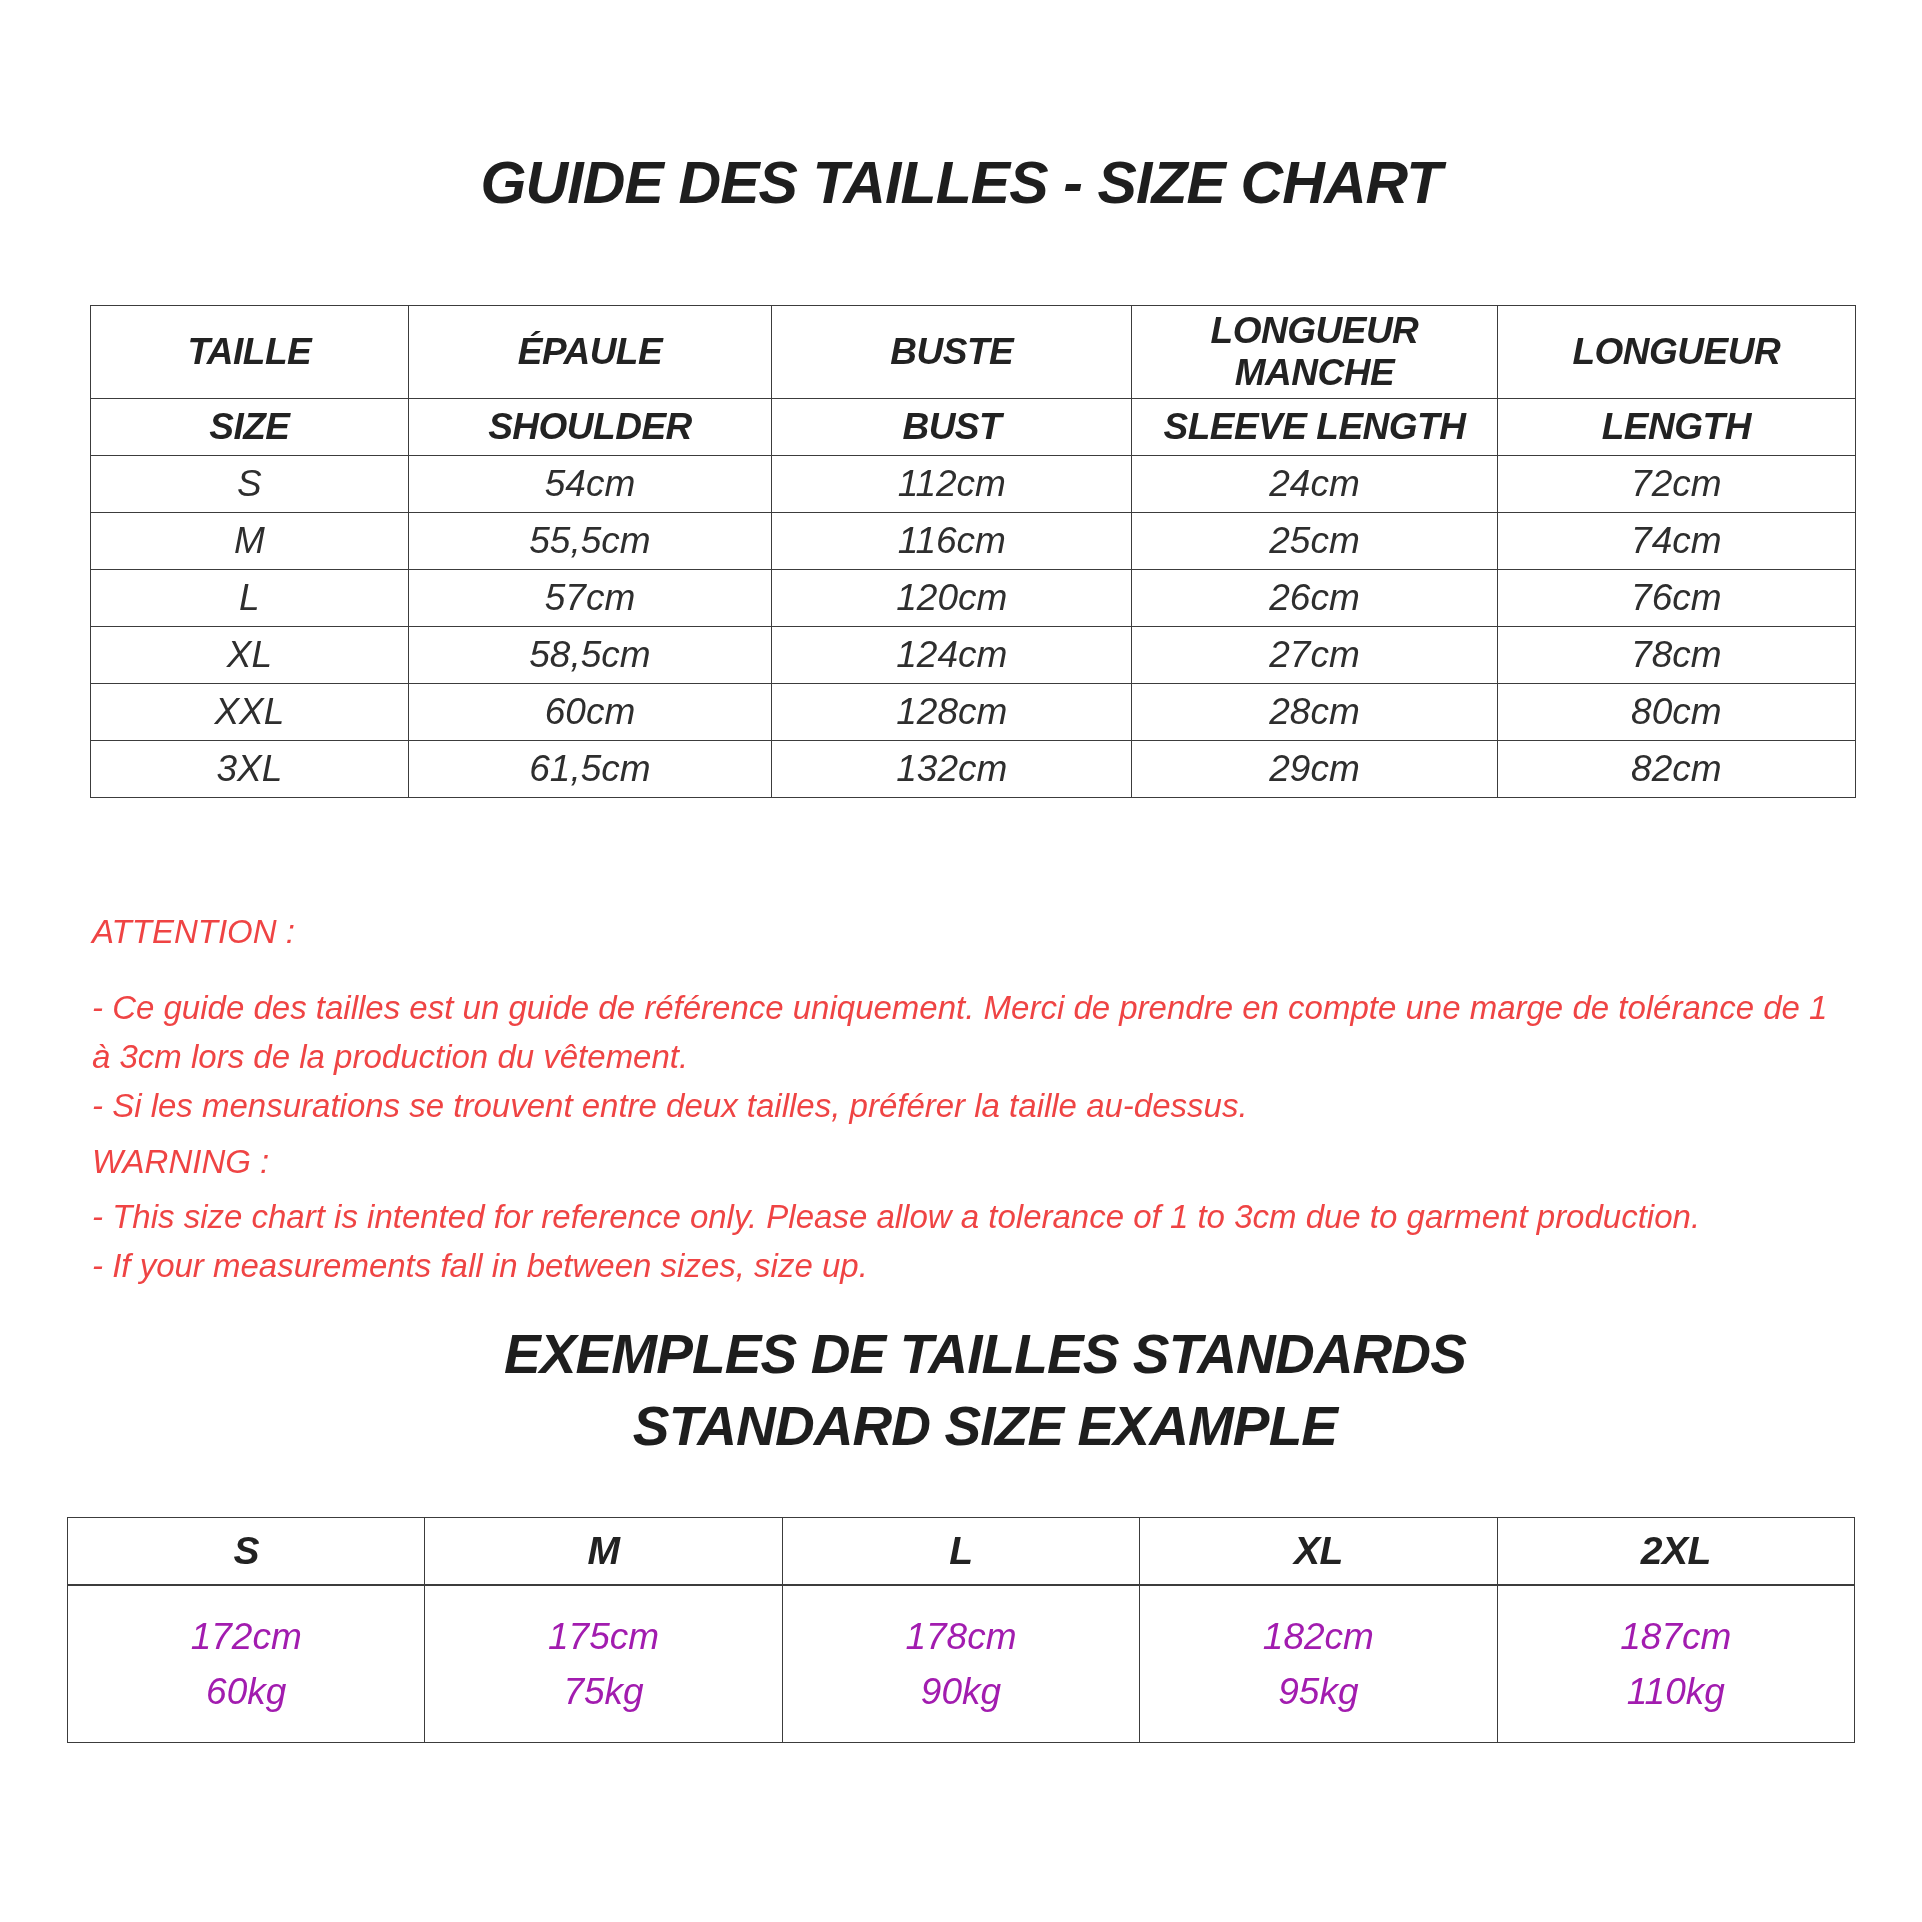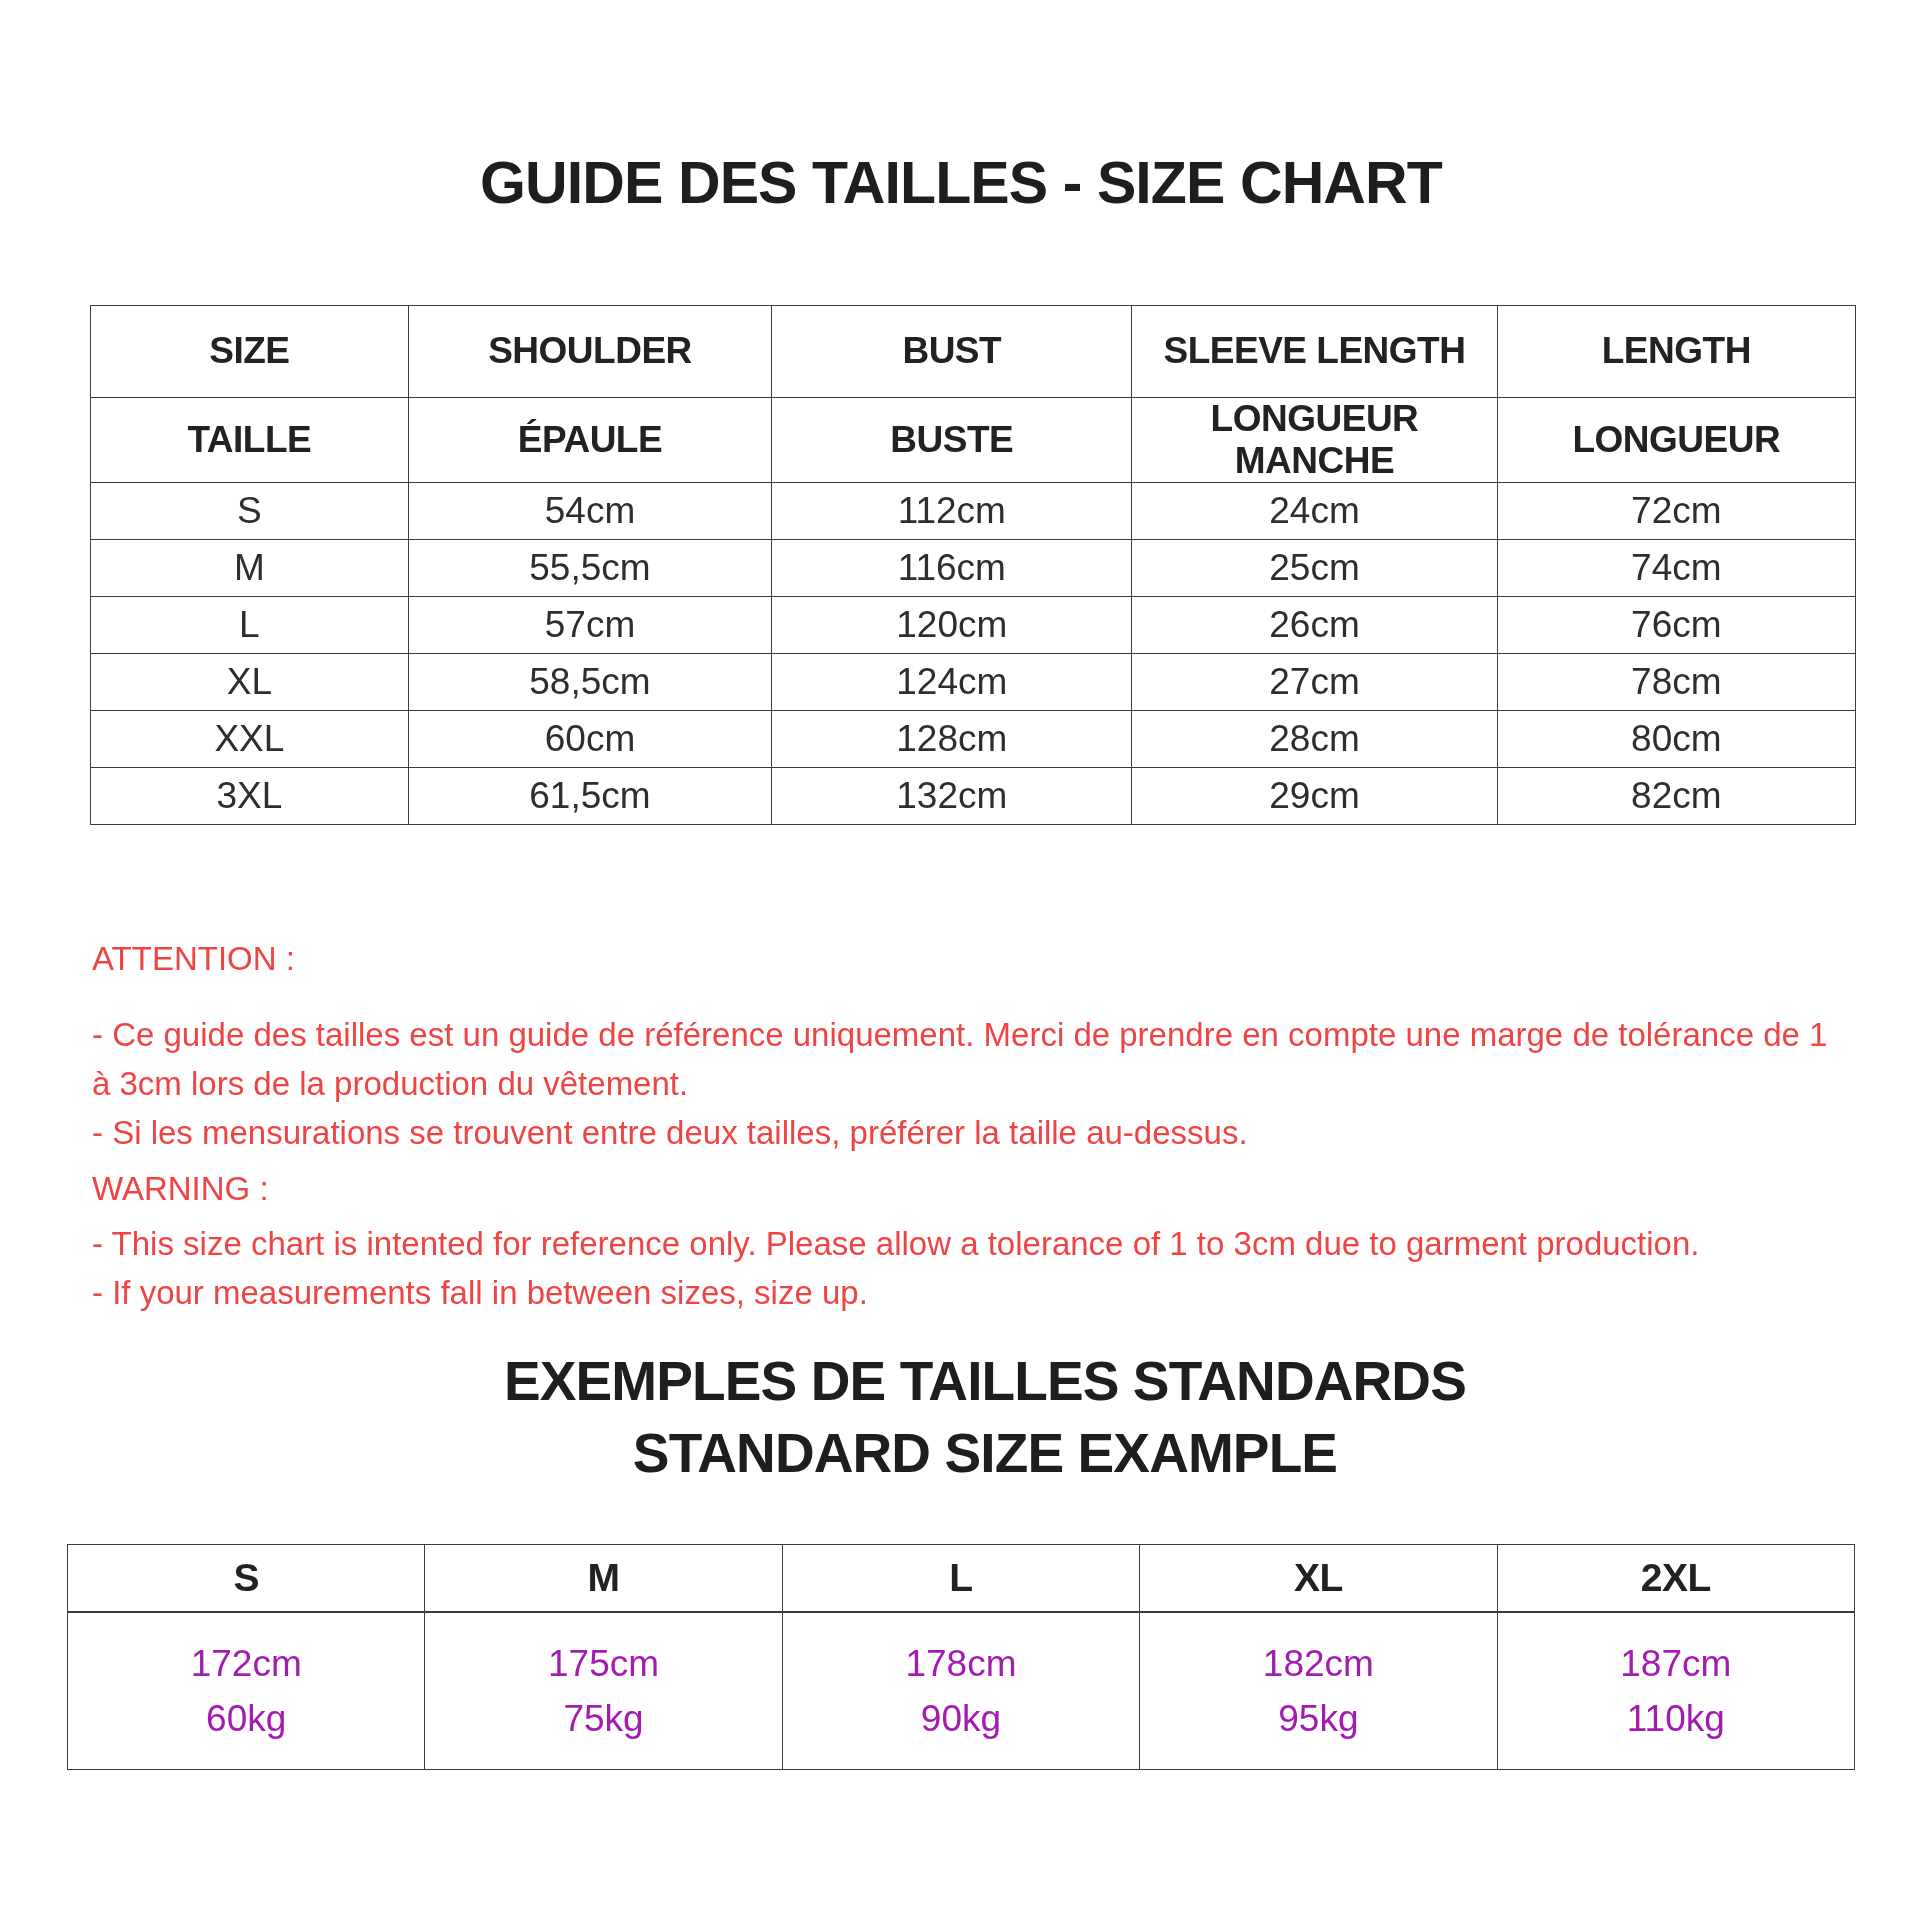--- a/index.html
+++ b/index.html
@@ -6,20 +6,21 @@
   html, body { background: #ffffff; }
   body { font-family: "Liberation Sans", sans-serif; }
 
   .page {
     position: relative;
     width: 1922px;
     height: 1922px;
     background: #ffffff;
     color: #262626;
     overflow: hidden;
+    font-style: italic;
   }
 
   .main-title {
     margin-top: 150px;
     text-align: center;
     font-size: 59px;
     line-height: 66px;
     font-weight: 800;
     letter-spacing: -0.9px;
     color: #1e1e1e;
@@ -121,32 +122,32 @@
   <table class="size-table">
     <colgroup>
       <col style="width:18%">
       <col style="width:20.6%">
       <col style="width:20.4%">
       <col style="width:20.7%">
       <col style="width:20.3%">
     </colgroup>
     <thead>
         <tr>
+          <th>TAILLE</th>
+          <th>ÉPAULE</th>
+          <th>BUSTE</th>
+          <th>LONGUEUR MANCHE</th>
+          <th>LONGUEUR</th>
+        </tr>
+        <tr>
           <th>SIZE</th>
           <th>SHOULDER</th>
           <th>BUST</th>
           <th>SLEEVE LENGTH</th>
           <th>LENGTH</th>
-        </tr>
-        <tr>
-          <th>TAILLE</th>
-          <th>ÉPAULE</th>
-          <th>BUSTE</th>
-          <th>LONGUEUR MANCHE</th>
-          <th>LONGUEUR</th>
         </tr>
       </thead>
     <tbody>
         <tr>
           <td>S</td>
           <td>54cm</td>
           <td>112cm</td>
           <td>24cm</td>
           <td>72cm</td>
         </tr>

